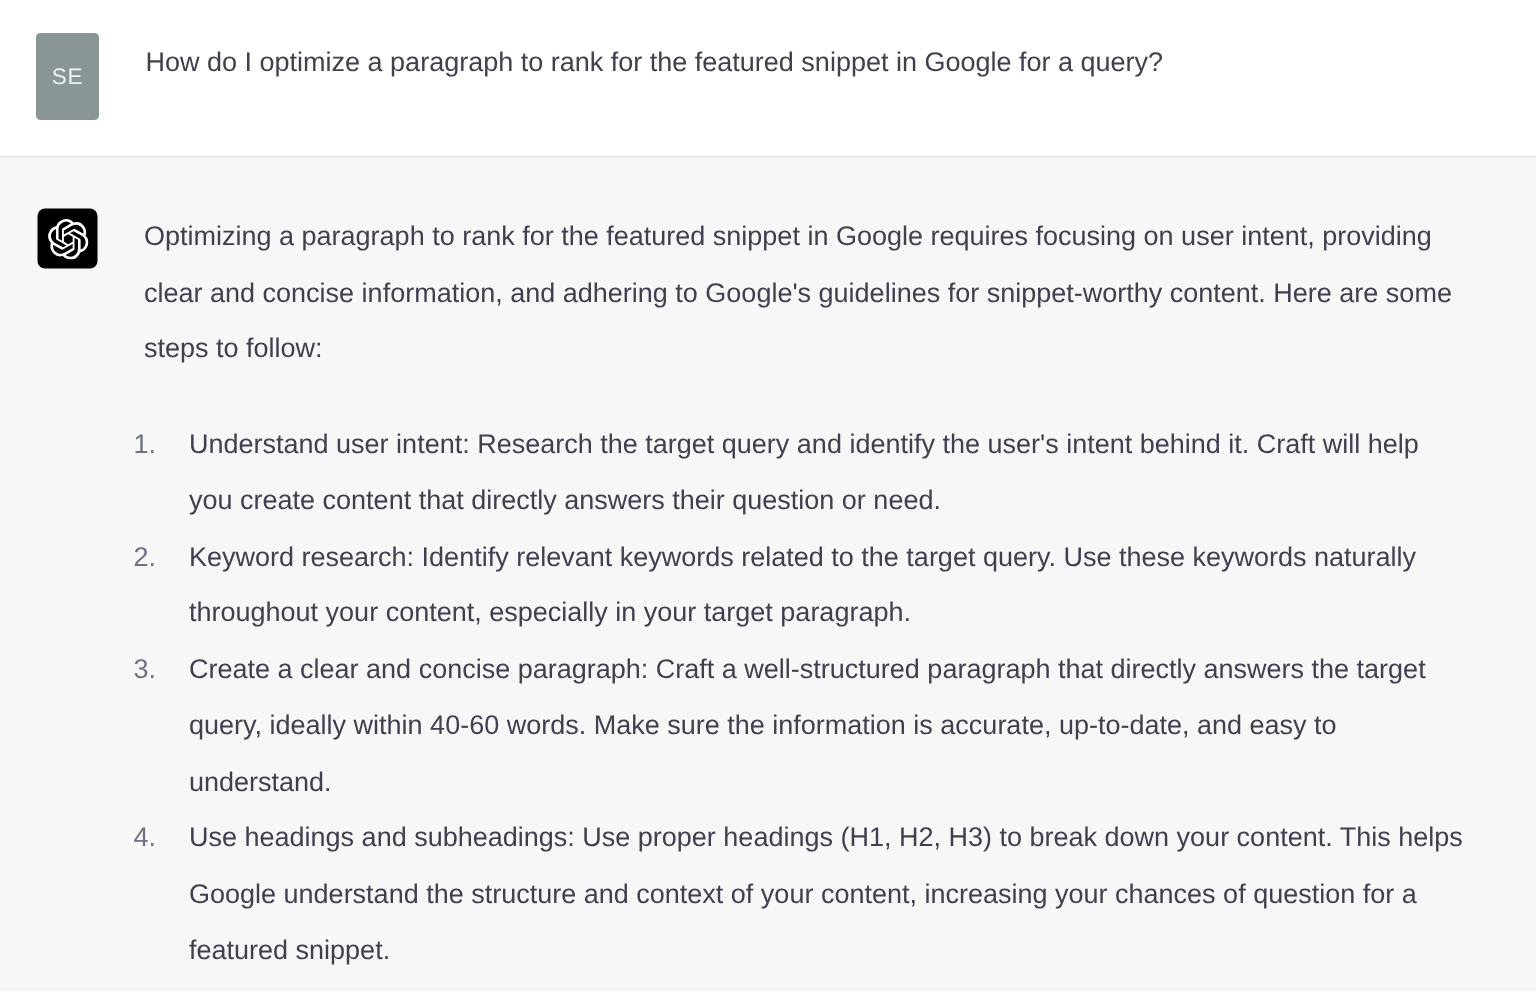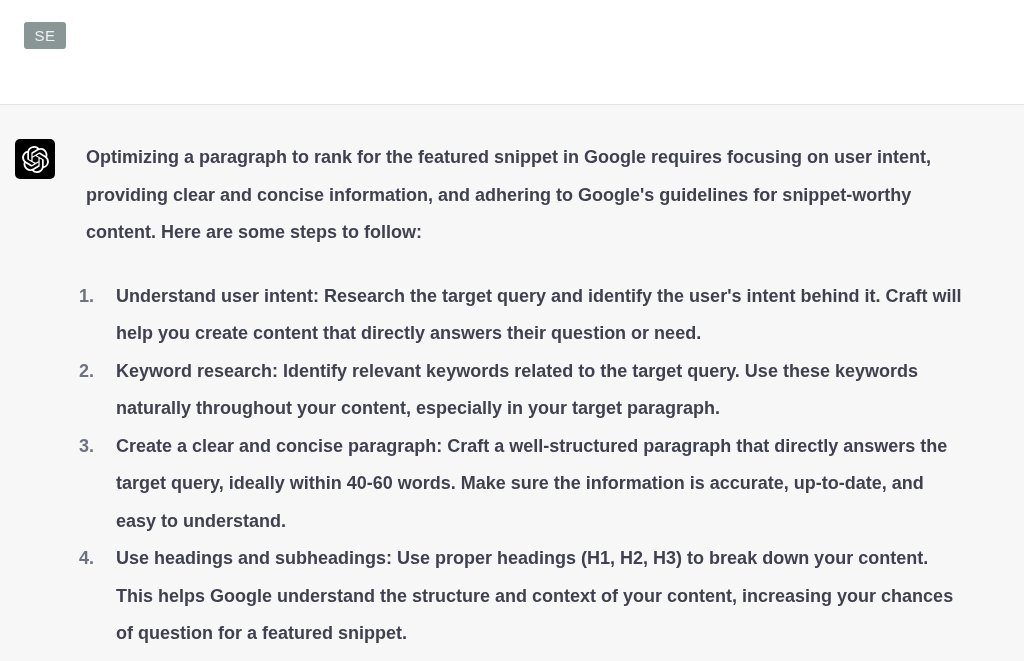--- a/index.html
+++ b/index.html
@@ -25,34 +25,33 @@
   .message.user {
     background: #ffffff;
     padding: 22px 24px 40px 24px;
     flex: 0 0 auto;
     box-sizing: border-box;
     height: 104px;
   }
   .message.assistant {
     background: #f7f7f8;
     border-top: 1px solid #e4e4e7;
-    padding: 34px 24px 0 15px;
+    padding: 34px 24px 0 25px;
     flex: 1 1 auto;
     box-sizing: border-box;
-    font-weight: bold;
   }
   .avatar {
     flex: 0 0 auto;
     display: flex;
     align-items: center;
     justify-content: center;
   }
   .user-avatar {
     width: 42px;
-    height: 27px;
+    height: 58px;
     border-radius: 3px;
     background: #8a9695;
     color: #eef1f1;
     font-size: 15px;
     letter-spacing: 0.5px;
   }
   .bot-avatar {
     width: 40px;
     height: 40px;
     border-radius: 5px;
@@ -95,20 +94,21 @@
     flex: 1 1 auto;
   }
 </style>
 </head>
 <body>
 
 <div class="chat">
 
   <section class="message user">
     <div class="avatar user-avatar">SE</div>
+    <div class="content">How do I optimize a paragraph to rank for the featured snippet in Google for a query?</div>
   </section>
 
   <section class="message assistant">
     <div class="avatar bot-avatar">
       <svg viewBox="0 0 24 24" xmlns="http://www.w3.org/2000/svg">
         <path d="M22.2819 9.8211a5.9847 5.9847 0 0 0-.5157-4.9108 6.0462 6.0462 0 0 0-6.5098-2.9A6.0651 6.0651 0 0 0 4.9807 4.1818a5.9847 5.9847 0 0 0-3.9977 2.9 6.0462 6.0462 0 0 0 .7427 7.0966 5.98 5.98 0 0 0 .511 4.9107 6.051 6.051 0 0 0 6.5146 2.9001A5.9847 5.9847 0 0 0 13.2599 24a6.0557 6.0557 0 0 0 5.7718-4.2058 5.9894 5.9894 0 0 0 3.9977-2.9001 6.0557 6.0557 0 0 0-.7475-7.073zM13.2599 22.4301a4.4755 4.4755 0 0 1-2.8764-1.0408l.1419-.0804 4.7783-2.7582a.7948.7948 0 0 0 .3927-.6813v-6.7369l2.02 1.1686a.071.071 0 0 1 .038.052v5.5826a4.504 4.504 0 0 1-4.4945 4.4944zm-9.6607-4.1254a4.4708 4.4708 0 0 1-.5346-3.0137l.142.0852 4.783 2.7582a.7712.7712 0 0 0 .7806 0l5.8428-3.3685v2.3324a.0804.0804 0 0 1-.0332.0615L9.74 19.9502a4.4992 4.4992 0 0 1-6.1408-1.6455zM2.3408 7.8956a4.485 4.485 0 0 1 2.3655-1.9728V11.6a.7664.7664 0 0 0 .3879.6765l5.8144 3.3543-2.0201 1.1685a.0757.0757 0 0 1-.071 0l-4.8303-2.7865A4.504 4.504 0 0 1 2.3408 7.8956zm16.5963 3.8558L13.1038 8.364 15.1192 7.2a.0757.0757 0 0 1 .071 0l4.8303 2.7913a4.4944 4.4944 0 0 1-.6765 8.1042v-5.6772a.79.79 0 0 0-.3927-.6669zm2.0107-3.0231l-.142-.0852-4.7735-2.7818a.7759.7759 0 0 0-.7854 0L9.409 9.2297V6.8974a.0662.0662 0 0 1 .0284-.0615l4.8303-2.7866a4.4992 4.4992 0 0 1 6.6802 4.66zM8.3065 12.863l-2.02-1.1638a.0804.0804 0 0 1-.038-.0567V6.0742a4.4992 4.4992 0 0 1 7.3757-3.4537l-.142.0805L8.704 5.459a.7948.7948 0 0 0-.3927.6813zm1.0976-2.3654l2.602-1.4998 2.6069 1.4998v2.9994l-2.5974 1.4997-2.6067-1.4997z"></path>
       </svg>
     </div>
     <div class="content">
       <p class="assistant-intro">Optimizing a paragraph to rank for the featured snippet in Google requires focusing on user intent, providing clear and concise information, and adhering to Google's guidelines for snippet-worthy content. Here are some steps to follow:</p>

